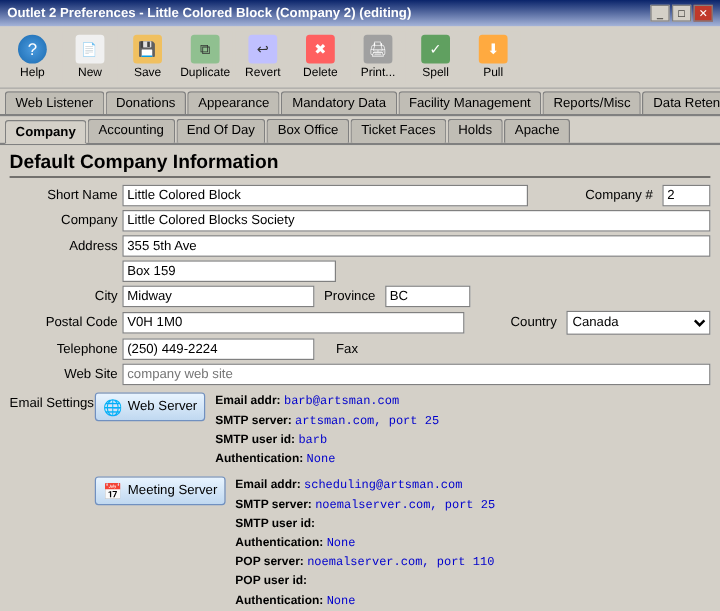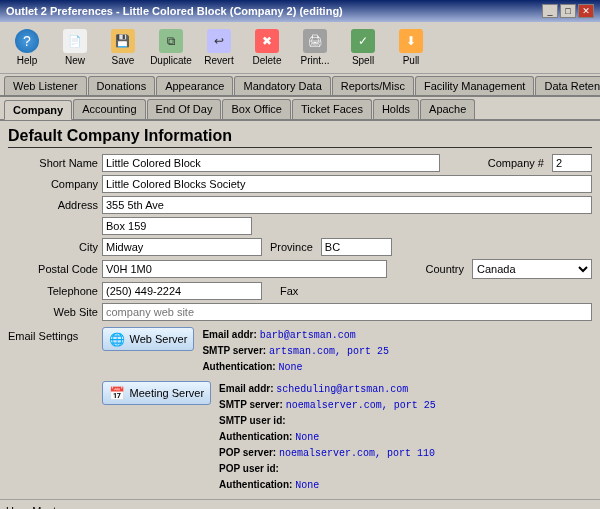--- a/index.html
+++ b/index.html
@@ -218,22 +218,22 @@
     <div class="toolbar-icon icon-pull" style="font-size:12px;">⬇</div>
     <span>Pull</span>
   </div>
 </div>
 
 <div class="tabs-row1">
   <div class="tab">Web Listener</div>
   <div class="tab">Donations</div>
   <div class="tab">Appearance</div>
   <div class="tab">Mandatory Data</div>
+  <div class="tab">Facility Management</div>
   <div class="tab">Reports/Misc</div>
-  <div class="tab">Facility Management</div>
   <div class="tab">Data Retention</div>
 </div>
 
 <div class="tabs-row2">
   <div class="tab active">Company</div>
   <div class="tab">Accounting</div>
   <div class="tab">End Of Day</div>
   <div class="tab">Box Office</div>
   <div class="tab">Ticket Faces</div>
   <div class="tab">Holds</div>
@@ -252,21 +252,21 @@
       <input type="text" class="form-input short" value="2" style="">
     </div>
 
     <div class="form-label">Company</div>
     <input type="text" class="form-input" value="Little Colored Blocks Society" style="">
 
     <div class="form-label">Address</div>
     <input type="text" class="form-input" value="355 5th Ave" style="">
 
     <div></div>
-    <input type="text" class="form-input" style="width: 150px;" value="Box 159">
+    <input type="text" class="form-input" style="width: 178px;" value="Box 159">
 
     <div class="form-label">City</div>
     <div class="form-row">
       <input type="text" class="form-input medium" value="Midway" style="">
       <span style="font-size:11px;text-align:right;">Province</span>
       <input type="text" class="form-input province" value="BC" style="">
     </div>
 
     <div class="form-label">Postal Code</div>
     <div class="form-row">
@@ -282,40 +282,44 @@
     <div class="form-row">
       <input type="text" class="form-input medium" value="(250) 449-2224" style="">
       <span style="font-size:11px; margin-left:10px;">Fax</span>
     </div>
 
     <div class="form-label">Web Site</div>
     <input type="text" class="form-input placeholder" placeholder="company web site" style="">
 
   </div>
 
-  <div style="display: flex; align-items: flex-start; margin-top: 6px; gap: 24px;">
+  <div style="display: flex; align-items: flex-start; margin-top: 6px; gap: 1px;">
     <div class="form-label" style="margin-top: 3px;">Email Settings</div>
 
     <div style="display: flex; flex-direction: column; gap: 6px;">
 
       <div style="display: flex; align-items: flex-start; gap: 8px;">
         <button class="email-btn">
           <span style="font-size:13px;">🌐</span>
           <span>Web Server</span>
         </button>
         <div class="email-info">
           <div>
             <span class="email-info-label">Email addr:</span>
             <span class="blue-text">barb@artsman.com</span>
           </div>
           <div>
             <span class="email-info-label">SMTP server:</span>
             <span class="blue-text">artsman.com, port 25</span>
           </div>
           <div>
+            <span class="email-info-label">SMTP user id:</span>
+            <span class="blue-text">barb</span>
+          </div>
+          <div>
             <span class="email-info-label">Authentication:</span>
             <span class="blue-text">None</span>
           </div>
         </div>
       </div>
 
       <div style="display: flex; align-items: flex-start; gap: 8px;">
         <button class="email-btn">
           <span style="font-size:13px;">📅</span>
           <span>Meeting Server</span>

